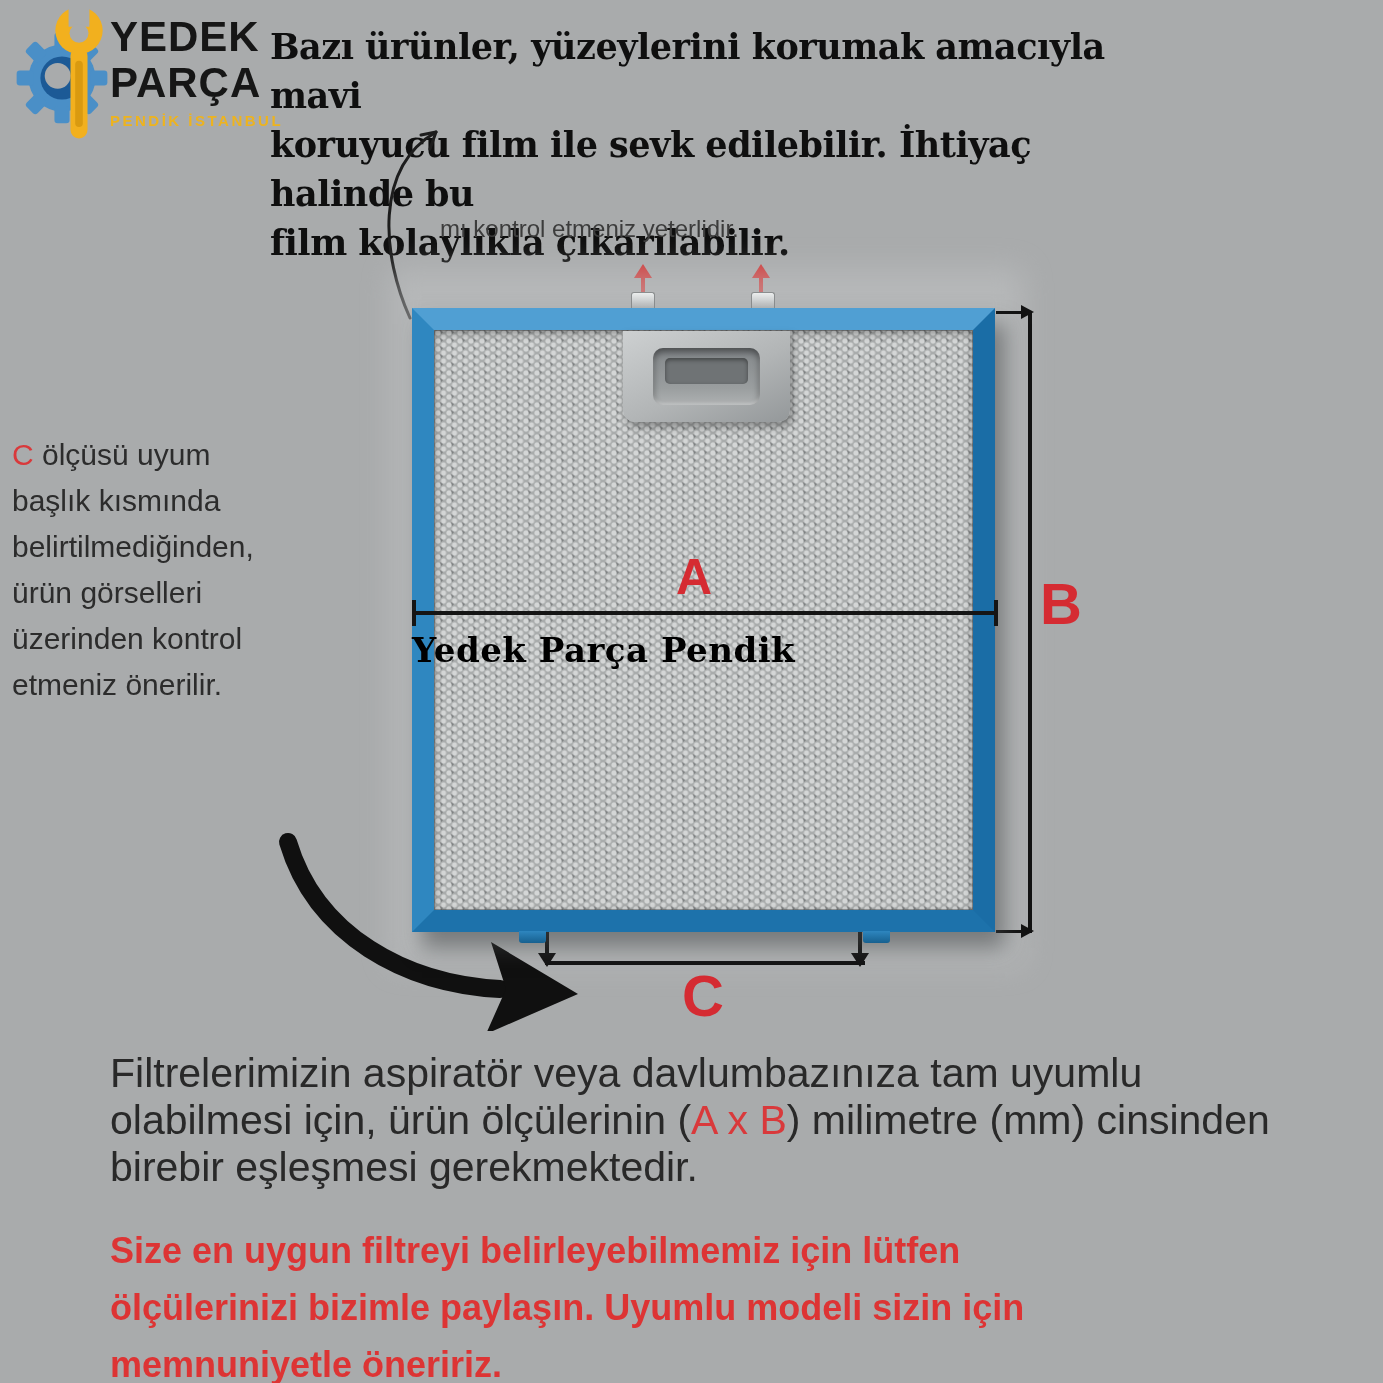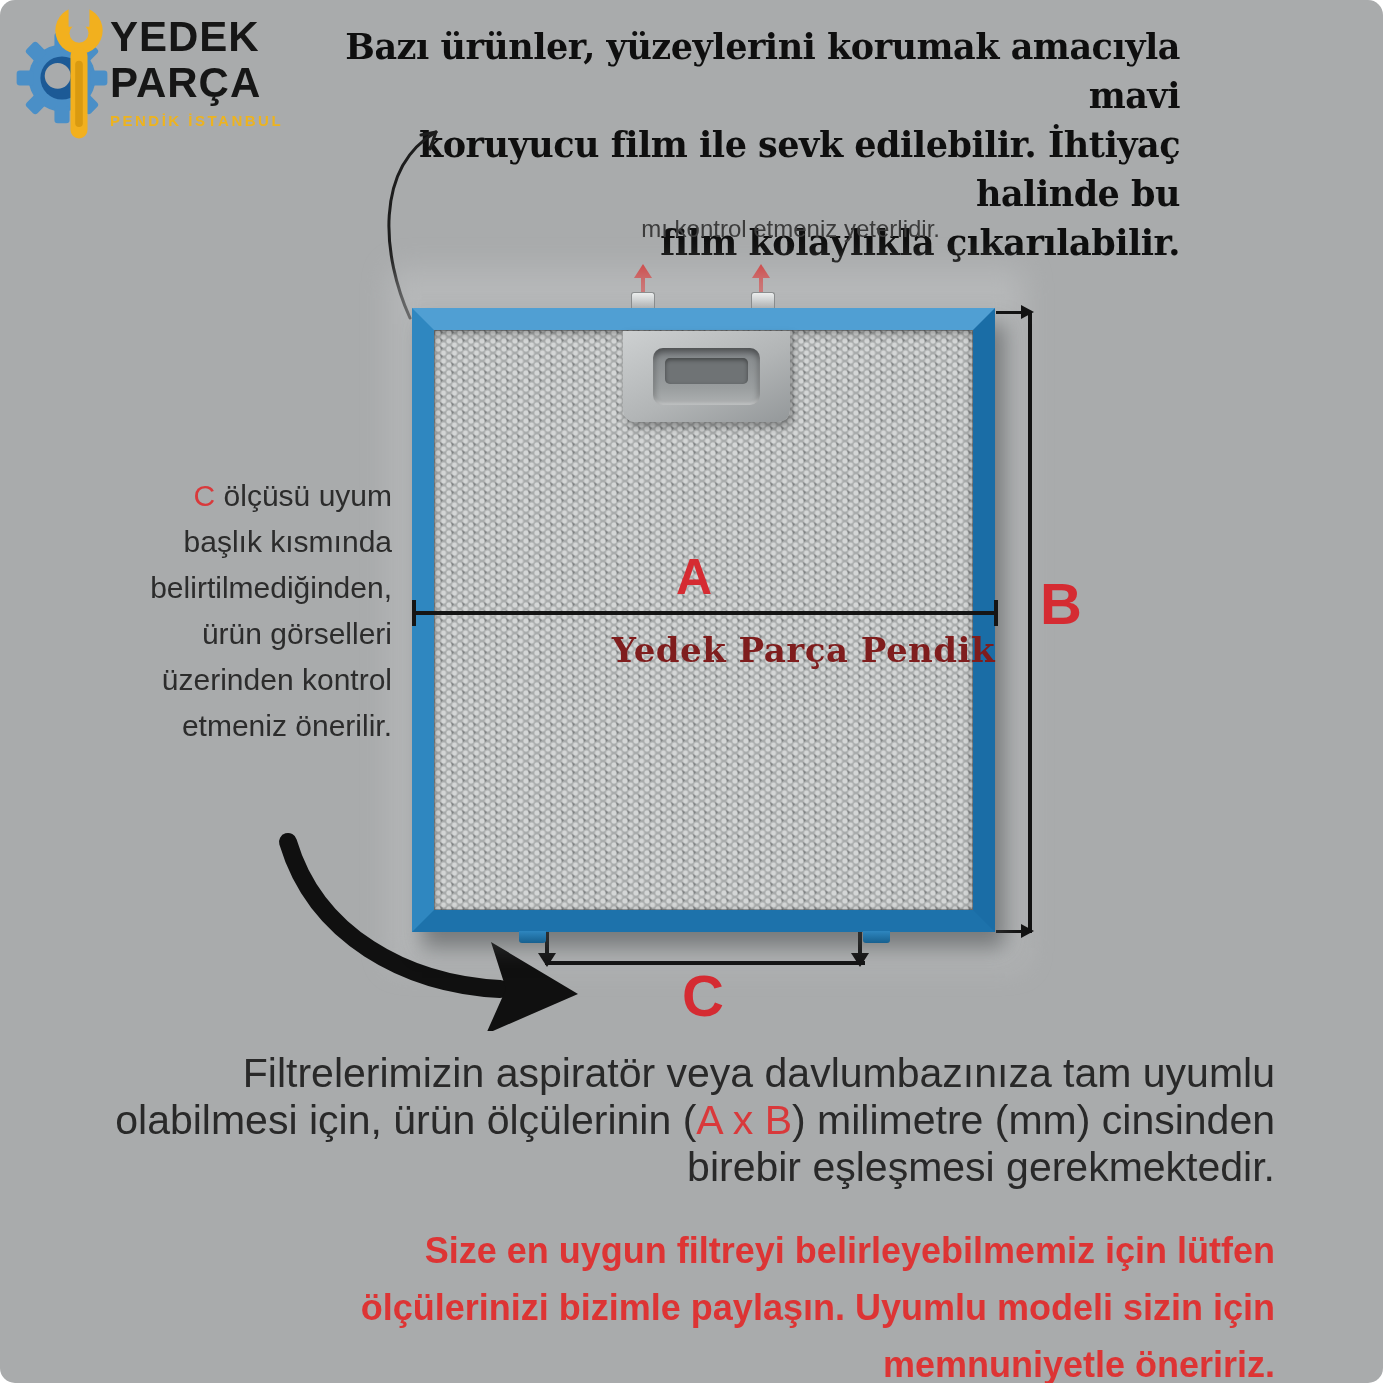--- a/index.html
+++ b/index.html
@@ -1,22 +1,21 @@
 <!DOCTYPE html>
 <html lang="tr"><head>
 <meta charset="utf-8">
 <style>
   html,body{margin:0;padding:0;}
   #canvas{
     position:relative;width:1383px;height:1383px;background:#a9abac;overflow:hidden;
     font-family:"Liberation Sans","DejaVu Sans",sans-serif;
-    border-radius:15px;
   }
   .abs{position:absolute;}
-  .center{text-align:right;}
+  .center{text-align:left;}
   
   #logo{left:6px;top:4px;width:270px;height:145px;}
   #logo-gear{left:2px;top:20px;width:108px;height:108px;}
   #logo-wrench{left:36px;top:0px;width:74px;height:142px;}
   #logo-text{left:104px;top:10px;width:160px;}
   .logo-word{font-weight:900;font-size:42px;line-height:46px;color:#161616;letter-spacing:1px;}
   #logo-sub{font-weight:700;font-size:15px;color:#edb31f;letter-spacing:2.5px;margin-top:6px;white-space:nowrap;}
   
   #header-text{left:270px;top:22px;width:910px;font-family:"DejaVu Serif","Liberation Serif",serif;
     font-weight:700;font-size:35px;line-height:49px;color:#0f0f0f;letter-spacing:-0.5px;}
@@ -60,21 +59,21 @@
   #latch{left:623px;top:331px;width:167px;height:91px;z-index:5;
     background:linear-gradient(155deg,#cdd0d1 0%,#b2b5b6 55%,#94989a 100%);
     border-radius:0 0 12px 12px;box-shadow:3px 5px 8px rgba(0,0,0,.35);}
   #latch-recess{position:absolute;left:30px;top:17px;width:107px;height:57px;border-radius:10px;
     background:linear-gradient(180deg,#83878a 0%,#9a9e9f 70%,#aeb1b2 100%);
     box-shadow:inset 0 4px 7px rgba(0,0,0,.45), inset 0 -2px 3px rgba(255,255,255,.35);}
   #latch-slot{position:absolute;left:12px;top:10px;width:83px;height:26px;border-radius:5px;
     background:#6f7375;box-shadow:inset 0 2px 4px rgba(0,0,0,.4);}
   
   #watermark{left:412px;top:630px;width:583px;z-index:6;font-family:"DejaVu Serif","Liberation Serif",serif;
-    font-weight:700;font-size:34px;color:#7f1d1d;letter-spacing:0.5px;}
+    font-weight:700;font-size:34px;color:#000000;letter-spacing:0.5px;}
   
   #dim-a-line{left:413px;top:611px;width:584px;height:4px;background:#151515;z-index:6;}
   #dim-a-line::before,#dim-a-line::after{content:"";position:absolute;top:-11px;width:4px;height:26px;background:#151515;}
   #dim-a-line::before{left:-1px;} #dim-a-line::after{right:-1px;}
   #dim-a-label{left:676px;top:548px;z-index:6;font-weight:700;font-size:50px;color:#d52b32;}
   
   #dim-b-line{left:1028px;top:311px;width:4px;height:622px;background:#131313;}
   .b-ext{width:26px;height:3px;background:#131313;}
   .b-ext::after{content:"";position:absolute;right:-12px;top:-6px;width:0;height:0;
     border-top:7px solid transparent;border-bottom:7px solid transparent;border-left:13px solid #131313;}
@@ -83,21 +82,21 @@
   #dim-b-label{left:1040px;top:570px;font-weight:700;font-size:58px;color:#d52b32;}
   
   .c-arrow{width:4px;height:21px;background:#131313;}
   .c-arrow::after{content:"";position:absolute;left:-7px;top:100%;width:0;height:0;
     border-left:9px solid transparent;border-right:9px solid transparent;border-top:14px solid #131313;}
   #dim-c-arrow-left{left:545px;top:932px;}
   #dim-c-arrow-right{left:858px;top:932px;}
   #dim-c-line{left:545px;top:961px;width:320px;height:4px;background:#131313;}
   #dim-c-label{left:682px;top:962px;font-weight:700;font-size:58px;color:#d52b32;}
   
-  #left-note{left:12px;top:473px;width:380px;font-size:30px;line-height:46px;color:#2c2c2c;}
+  #left-note{left:12px;top:432px;width:380px;font-size:30px;line-height:46px;color:#2c2c2c;}
   
   #arrow-thin{left:372px;top:106px;width:94px;height:218px;}
   #arrow-thick{left:248px;top:826px;width:335px;height:205px;}
   
   #bottom-note{left:110px;top:1050px;width:1165px;font-size:41px;line-height:47px;color:#292929;}
   #cta-note{left:110px;top:1222px;width:1165px;font-size:36px;line-height:57px;font-weight:700;color:#dd3434;}
 </style>
 </head>
 <body>
 

